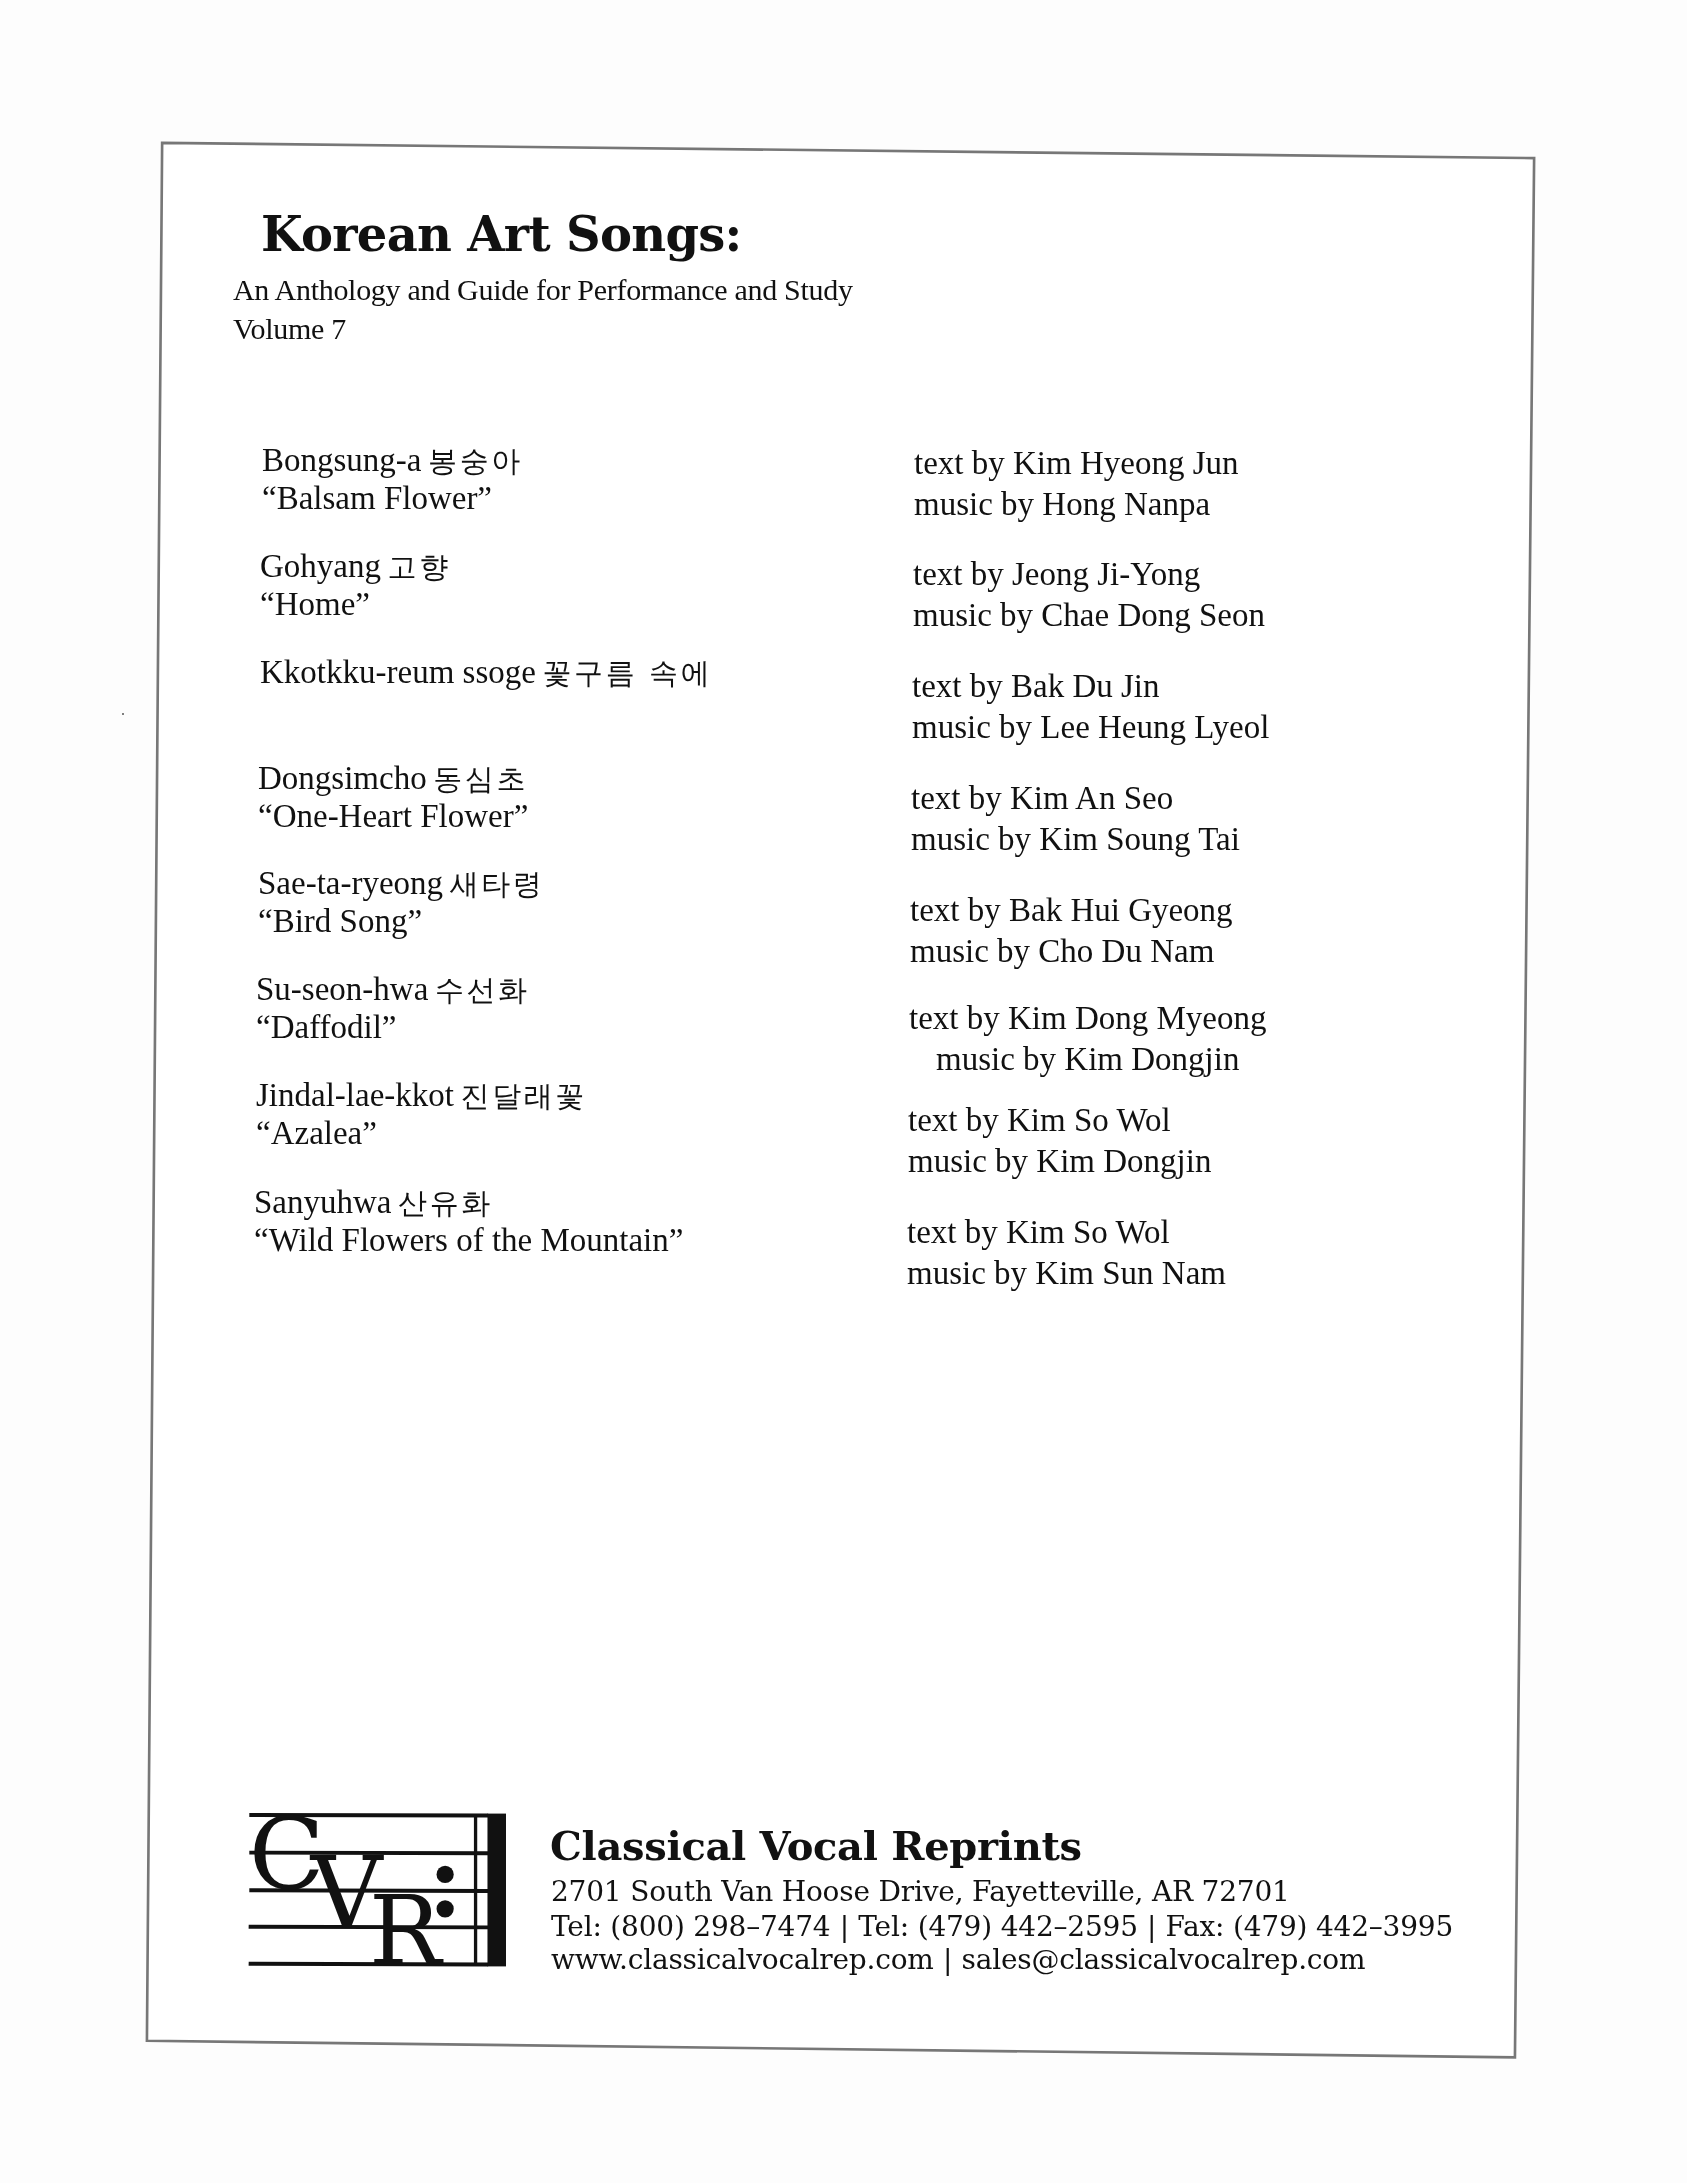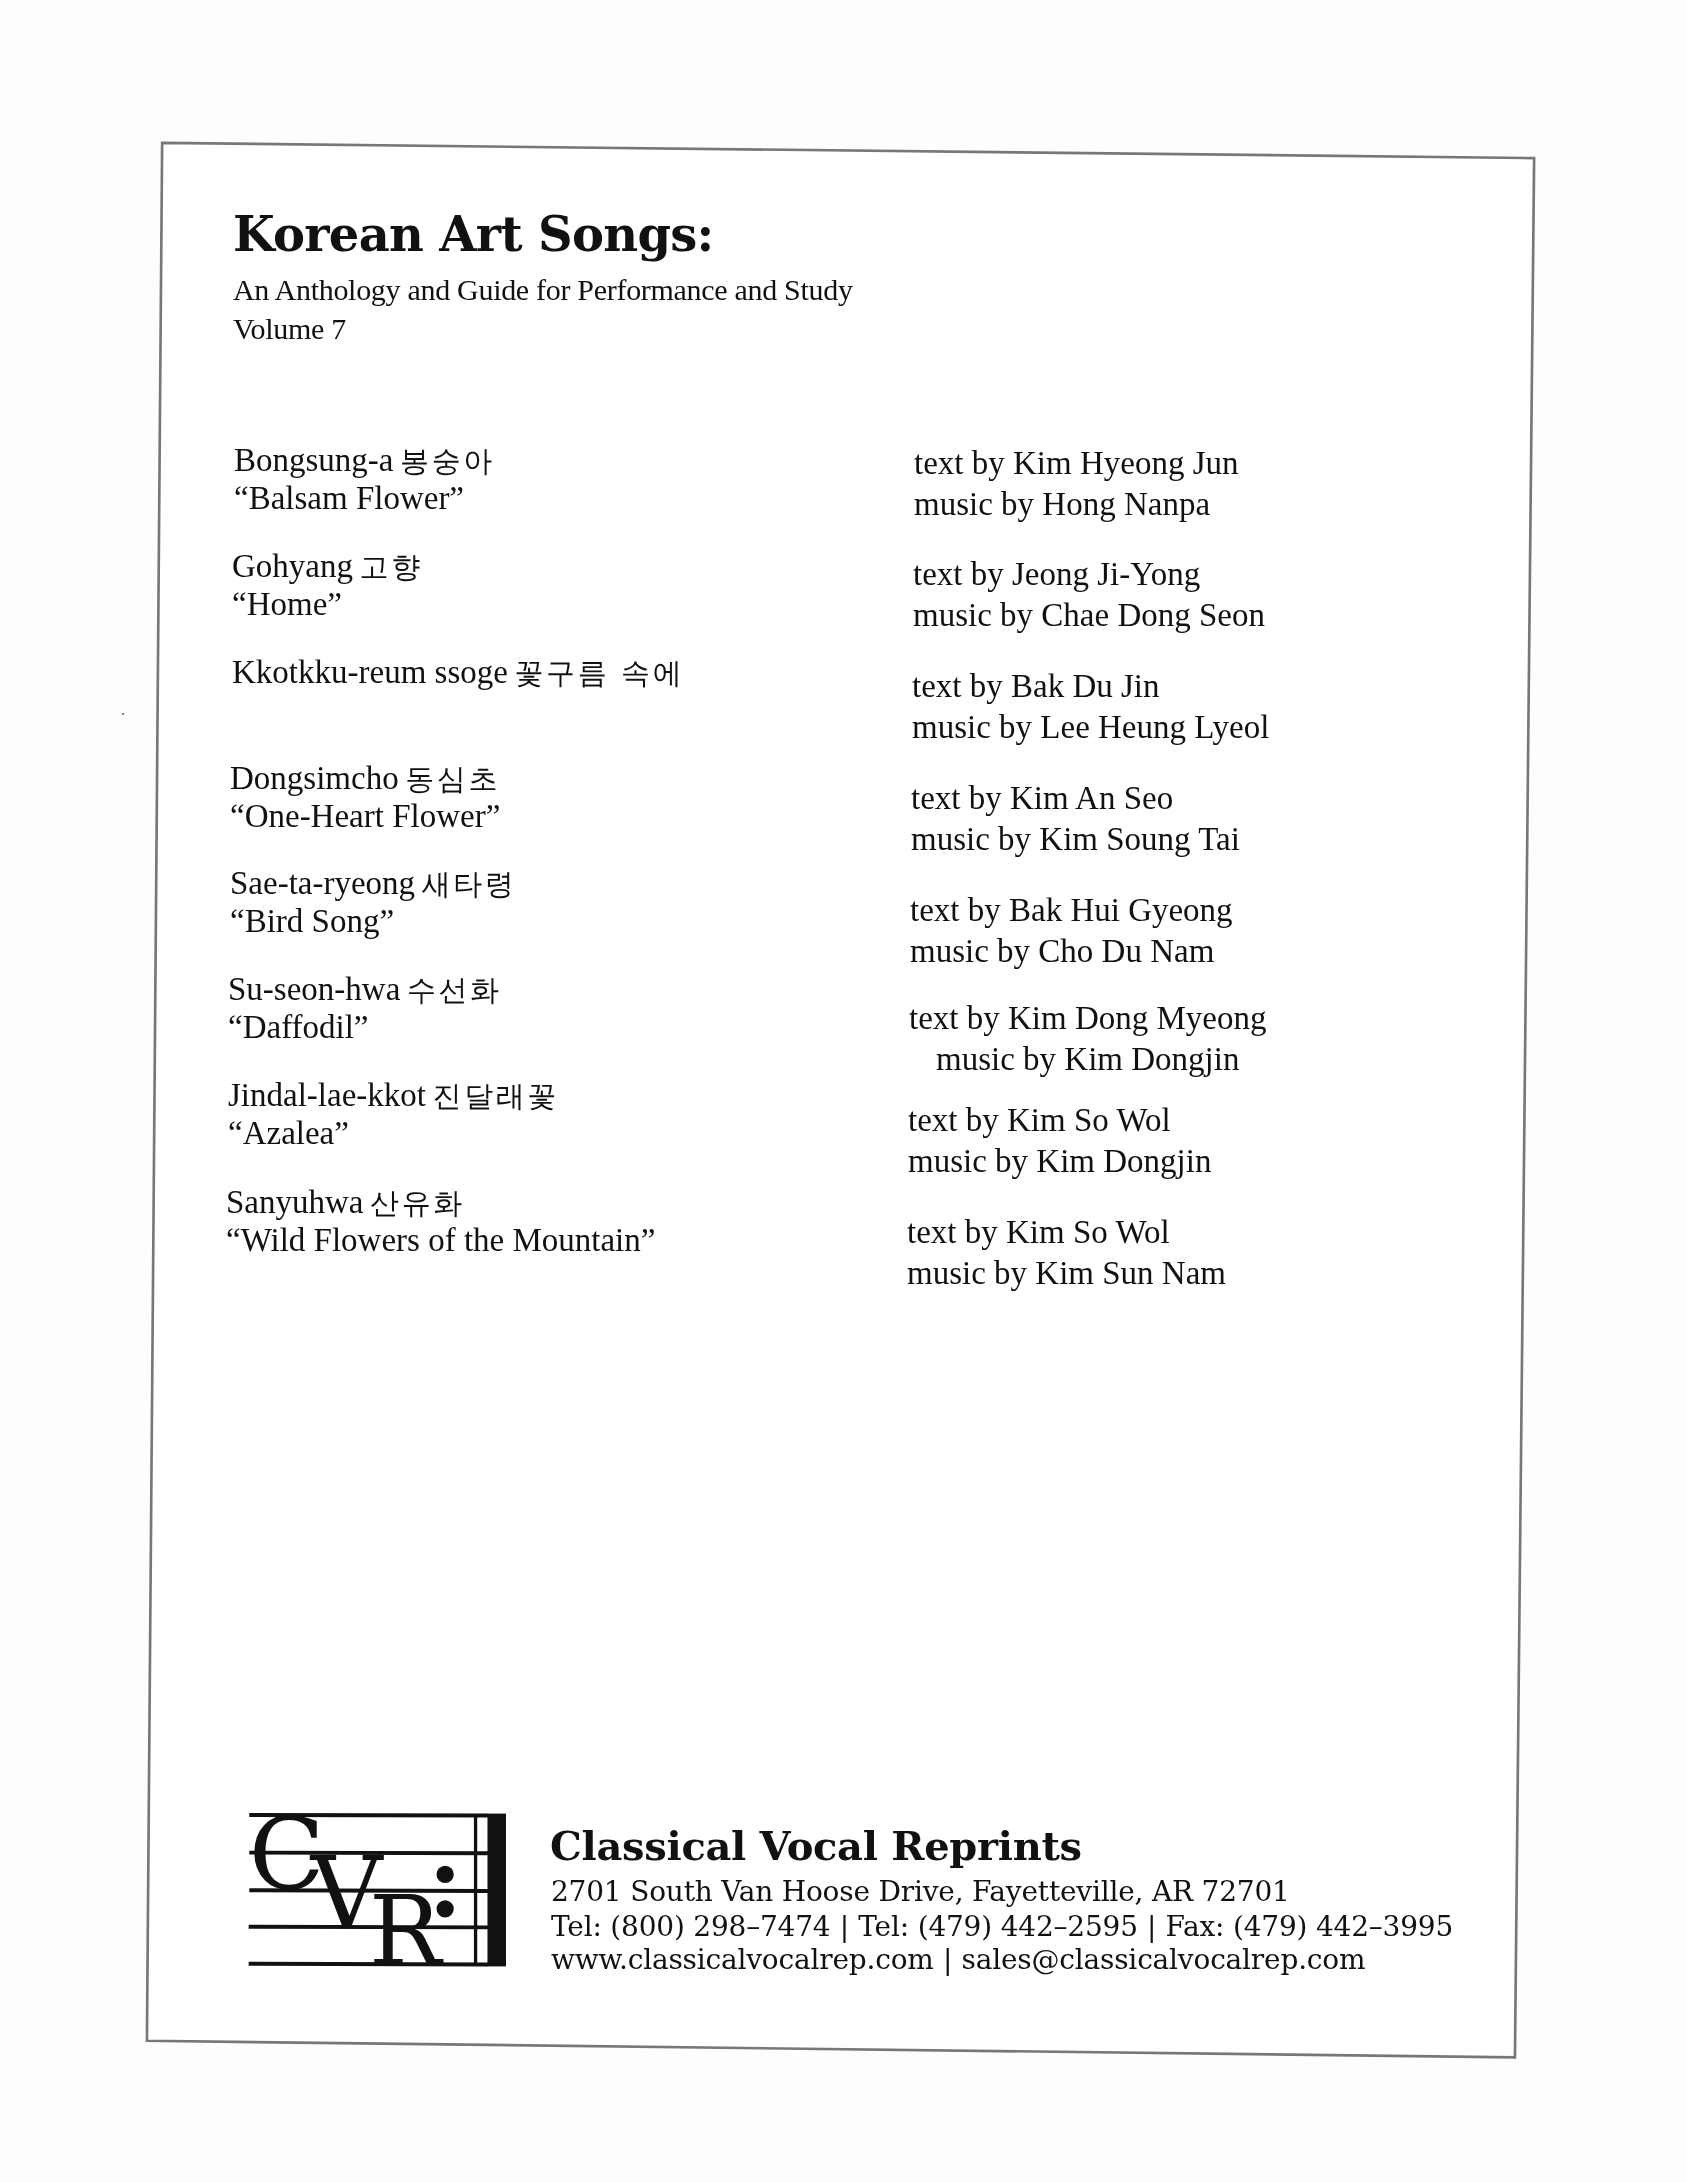--- a/index.html
+++ b/index.html
@@ -13,30 +13,31 @@
   }
   .frame-svg { position: absolute; left: 0; top: 0; width: 1687px; height: 2183px; pointer-events: none; }
   .abs { position: absolute; white-space: nowrap; }
 
   .title {
     font-family: "DejaVu Serif", serif;
     font-weight: bold;
     font-size: 48px;
     letter-spacing: -0.7px;
     line-height: 1;
+    margin-left: 28px;
   }
   .subtitle, .volume {
     font-family: Liberation Serif, serif;
     font-size: 30px;
     line-height: 1;
     letter-spacing: -0.3px;
   }
 
   .song-entry { position: absolute; font-size: 33px; line-height: 37px; white-space: nowrap; }
-  .song-entry .line { display: block; }
+  .song-entry .line { display: block; margin-left: 28px; }
   .korean { font-family: "DejaVu Sans", sans-serif; font-size: 29px; margin-left: 6.6px; letter-spacing: 2.6px; }
 
   .credit-entry { position: absolute; font-size: 33px; line-height: 41px; white-space: nowrap; }
   .credit-entry .line { display: block; }
 
   .publisher-name {
     font-family: "DejaVu Serif", serif;
     font-weight: bold;
     font-size: 40px;
     line-height: 1;

